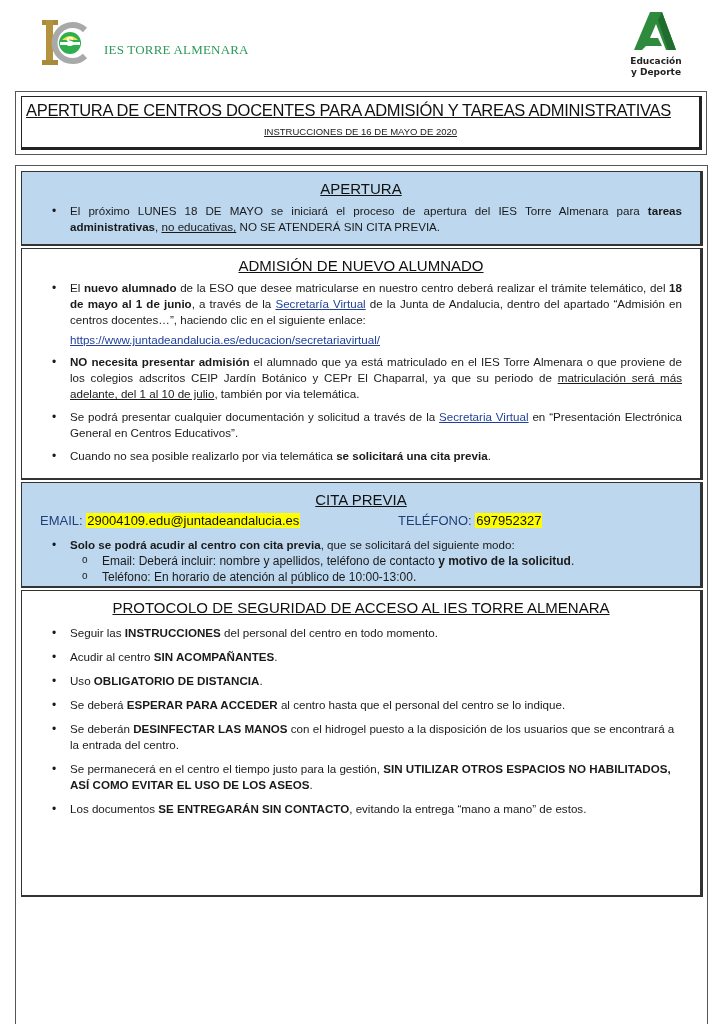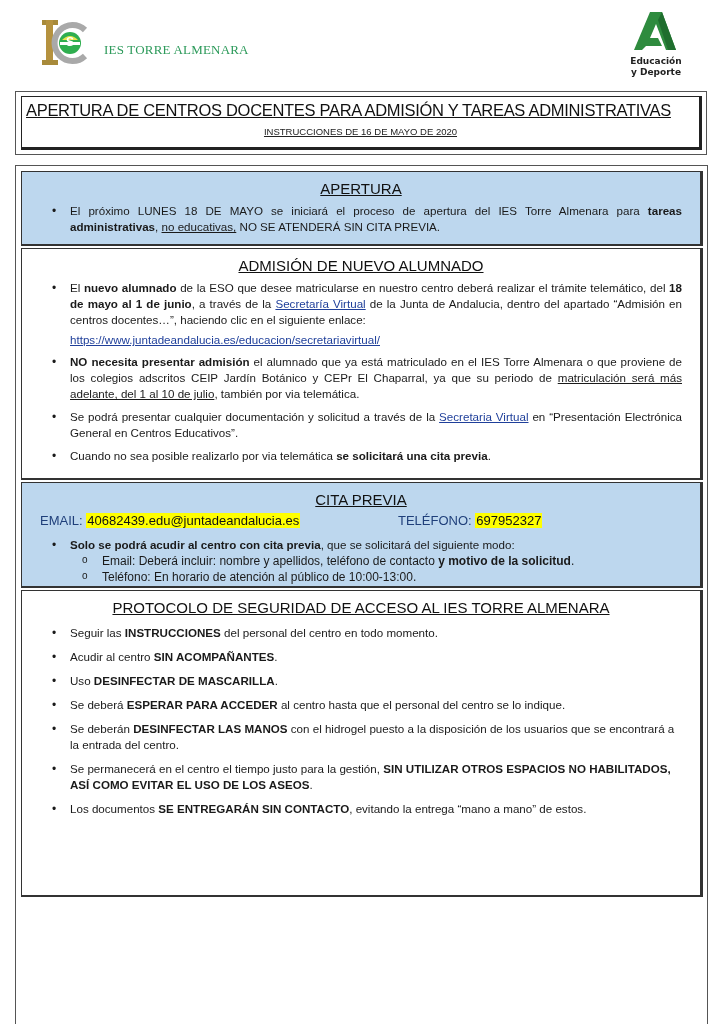--- a/index.html
+++ b/index.html
@@ -115,37 +115,37 @@
     <ul class="bl">
       <li><span class="b">NO necesita presentar admisión</span><span> el alumnado que ya está matriculado en el IES Torre Almenara o que proviene de los colegios adscritos CEIP Jardín Botánico y CEPr El Chaparral, ya que su periodo de </span><span class="u">matriculación será más adelante, del 1 al 10 de julio</span><span>, también por via telemática.</span></li>
       <li><span>Se podrá presentar cualquier documentación y solicitud a través de la </span><a class="link">Secretaria Virtual</a><span> en “Presentación Electrónica General en Centros Educativos”.</span></li>
       <li><span>Cuando no sea posible realizarlo por via telemática </span><span class="b">se solicitará una cita previa</span><span>.</span></li>
     </ul>
   </div>
 
   <div class="sec blue s3">
     <div class="sec-title">CITA PREVIA</div>
     <div class="contact-row">
-      <span class="email-lbl"><span>EMAIL: </span><a class="hl">40682439.edu@juntadeandalucia.es</a></span>
+      <span class="email-lbl"><span>EMAIL: </span><a class="hl">29004109.edu@juntadeandalucia.es</a></span>
       <span class="tel-lbl"><span>TELÉFONO: </span><a class="hl">697952327</a></span>
     </div>
     <ul class="bl" style="margin-top:4px;">
       <li style="margin-bottom:0;"><span class="b">Solo se podrá acudir al centro con cita previa</span><span>, que se solicitará del siguiente modo:</span></li>
     </ul>
     <ul class="sub">
       <li><span>Email: Deberá incluir: nombre y apellidos, teléfono de contacto </span><span class="b">y motivo de la solicitud</span><span>.</span></li>
       <li><span>Teléfono: En horario de atención al público de 10:00-13:00.</span></li>
     </ul>
   </div>
 
   <div class="sec s4">
     <div class="sec-title">PROTOCOLO DE SEGURIDAD DE ACCESO AL IES TORRE ALMENARA</div>
     <ul class="bl" style="margin-top:9px;">
       <li><span>Seguir las </span><span class="b">INSTRUCCIONES</span><span> del personal del centro en todo momento.</span></li>
       <li><span>Acudir al centro </span><span class="b">SIN ACOMPAÑANTES</span><span>.</span></li>
-      <li><span>Uso </span><span class="b">DESINFECTAR DE MASCARILLA</span><span>.</span></li>
+      <li><span>Uso </span><span class="b">OBLIGATORIO DE DISTANCIA</span><span>.</span></li>
       <li><span>Se deberá </span><span class="b">ESPERAR PARA ACCEDER</span><span> al centro hasta que el personal del centro se lo indique.</span></li>
       <li><span>Se deberán </span><span class="b">DESINFECTAR LAS MANOS</span><span> con el hidrogel puesto a la disposición de los usuarios que se encontrará a la entrada del centro.</span></li>
       <li><span>Se permanecerá en el centro el tiempo justo para la gestión, </span><span class="b">SIN UTILIZAR OTROS ESPACIOS NO HABILITADOS, ASÍ COMO EVITAR EL USO DE LOS ASEOS</span><span>.</span></li>
       <li><span>Los documentos </span><span class="b">SE ENTREGARÁN SIN CONTACTO</span><span>, evitando la entrega “mano a mano” de estos.</span></li>
     </ul>
   </div>
 </div>
 
 </body></html>

